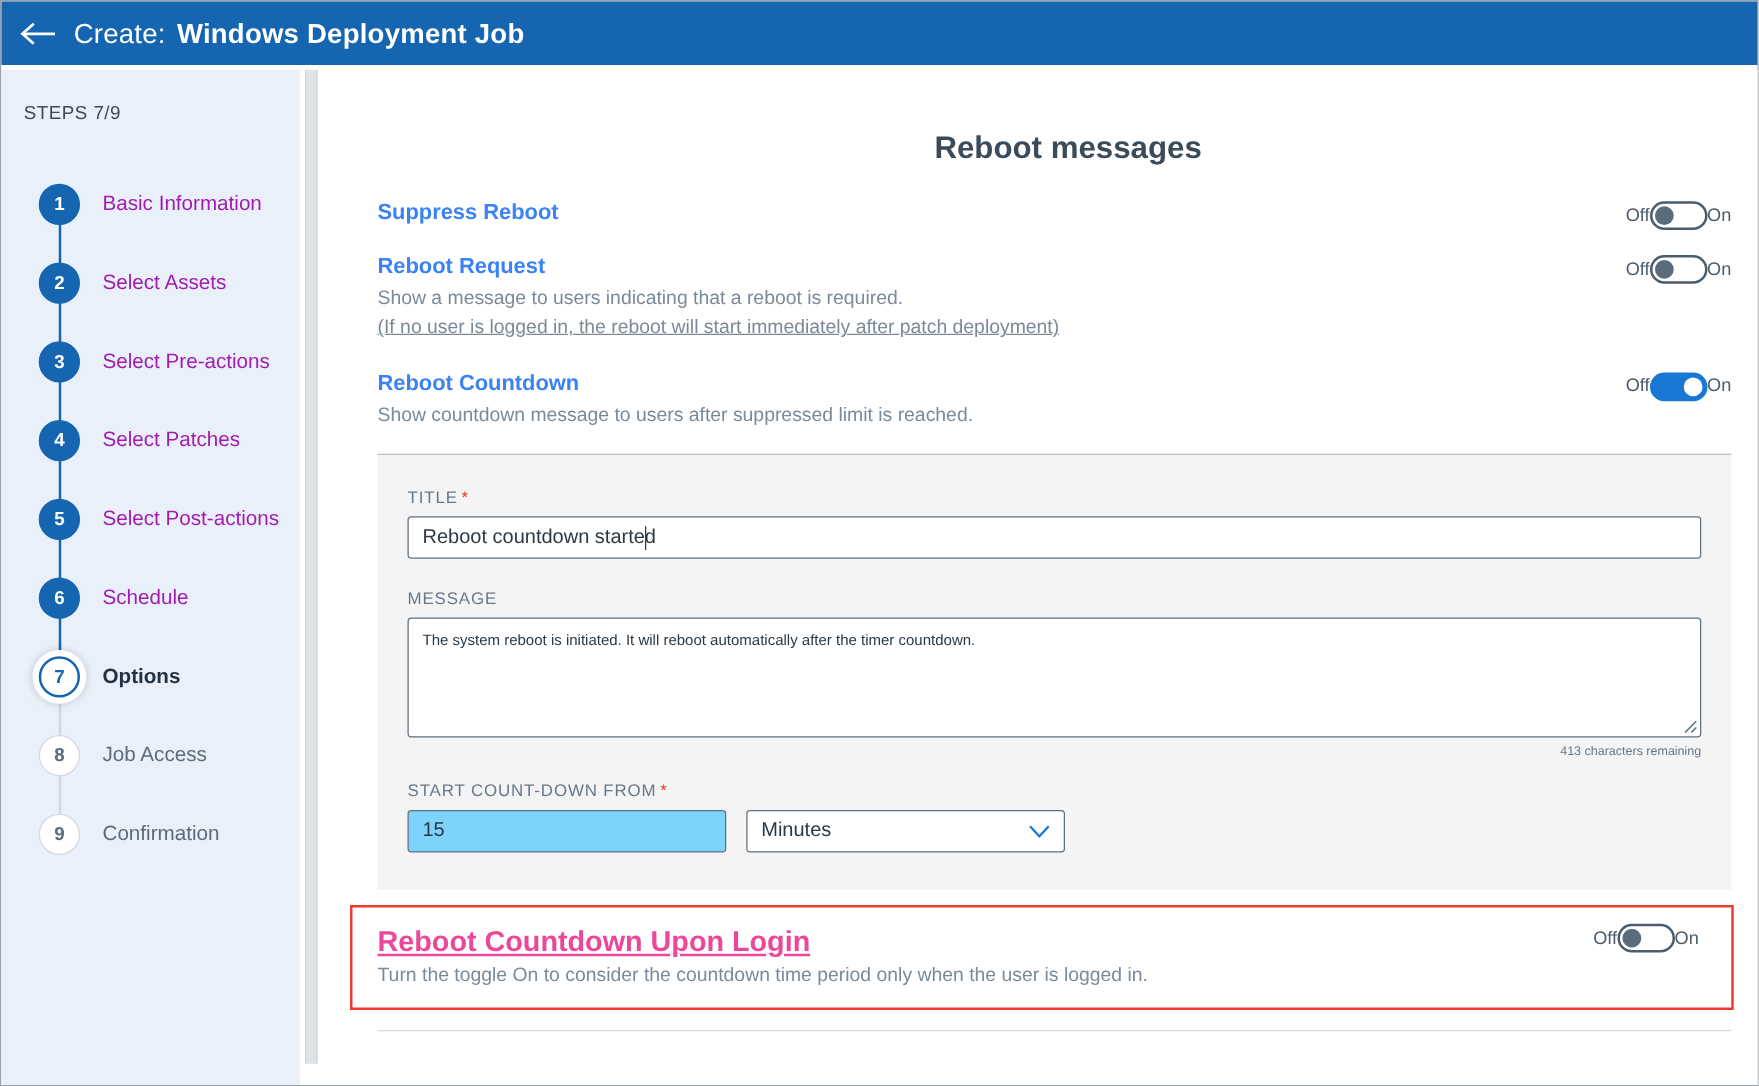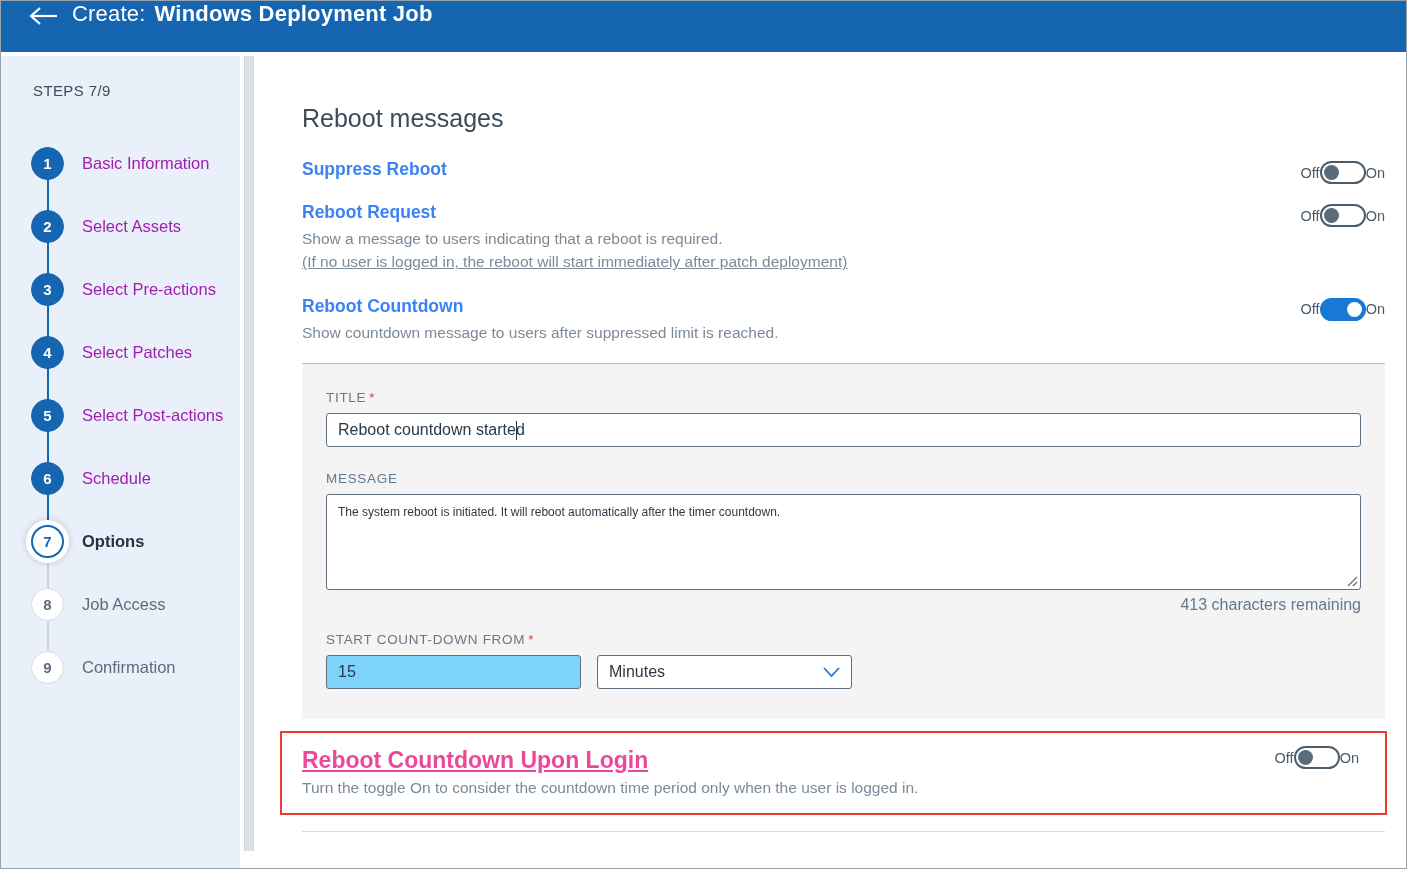--- a/index.html
+++ b/index.html
@@ -16,22 +16,22 @@
     border: 1px solid #9aa2ab;
     background: #ffffff;
     overflow: hidden;
   }
 
   
   .header {
     position: absolute; top: 0; left: 0;
     width: 1407px; height: 51px;
     background: #1565b0;
-    display: flex; 
-    padding-left: 23px;
+    display: flex; align-items: center;
+    padding-left: 10px;
   }
   .back-arrow {
     width: 40px; height: 30px;
     display: flex; align-items: center; justify-content: center;
     cursor: pointer; flex: none;
   }
   .back-arrow svg { display:block; }
   .header-text {
     margin-left: 8px;
     color: #ffffff;
@@ -54,21 +54,21 @@
   }
   .sidebar-scroll-thumb {
     position: absolute; top: 55px; left: 243px;
     width: 10px; height: 795px;
     background: #dfe3e8;
     border-left: 1px solid #cfd5dc;
     border-right: 1px solid #cfd5dc;
     cursor: pointer;
   }
   .steps-label {
-    position: absolute; top: 26px; left: 32px;
+    position: absolute; top: 26px; left: 18px;
     font-size: 15px; color: #3f4b58;
     letter-spacing: .4px;
   }
   .steps-list {
     position: absolute; top: 76px; left: 0; width: 239px;
   }
   .step {
     position: relative;
     height: 63px;
     display: flex; align-items: center;
@@ -114,22 +114,23 @@
 
   
   .main {
     position: absolute; top: 55px; left: 257px;
     width: 1149px; height: 814px;
     background: #ffffff;
     overflow: hidden;
   }
   .page-title {
     margin: 48px 0 0 44px;
-    font-size: 25px; font-weight: normal;
+    font-size: 25px; font-weight: bold;
     color: #3c4b5a;
+    text-align: center;
   }
 
   .opt-row {
     position: relative;
     margin: 0 0 0 44px;
     padding-right: 0;
   }
   .opt-title {
     font-size: 17.5px; font-weight: bold; color: #3b82f6;
     margin: 0;
@@ -208,21 +209,21 @@
     padding: 9px 11px;
     font-size: 12px; color: #2b3946;
     line-height: 1.4;
   }
   .resize-grip {
     position: absolute; right: 2px; bottom: 2px;
     width: 13px; height: 13px;
   }
   .char-count {
     text-align: right;
-    font-size: 16px; color: #66798a;
+    font-size: 10px; color: #66798a;
     margin-top: 6px;
   }
   .countdown-group { margin-top: 18px; }
   .countdown-row { display: flex; gap: 16px; }
   .num-input {
     width: 255px; height: 34px;
     border: 1px solid #5f7181; border-radius: 3px;
     background: #7dd3fc;
     font-family: "Liberation Sans", sans-serif;
     font-size: 16px; color: #2b3946;

